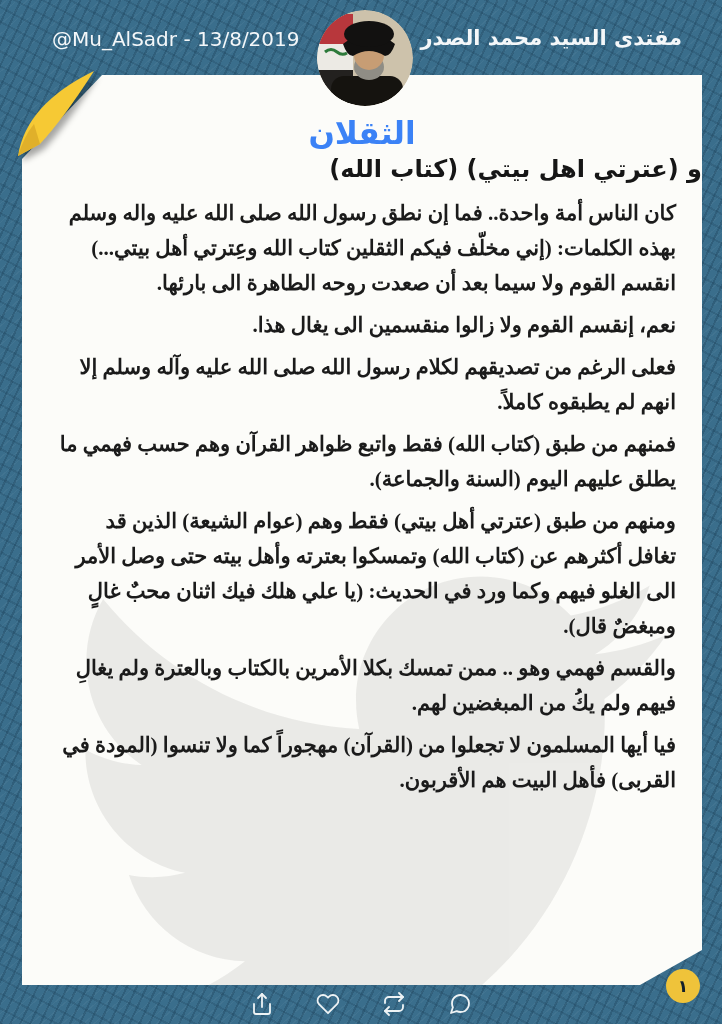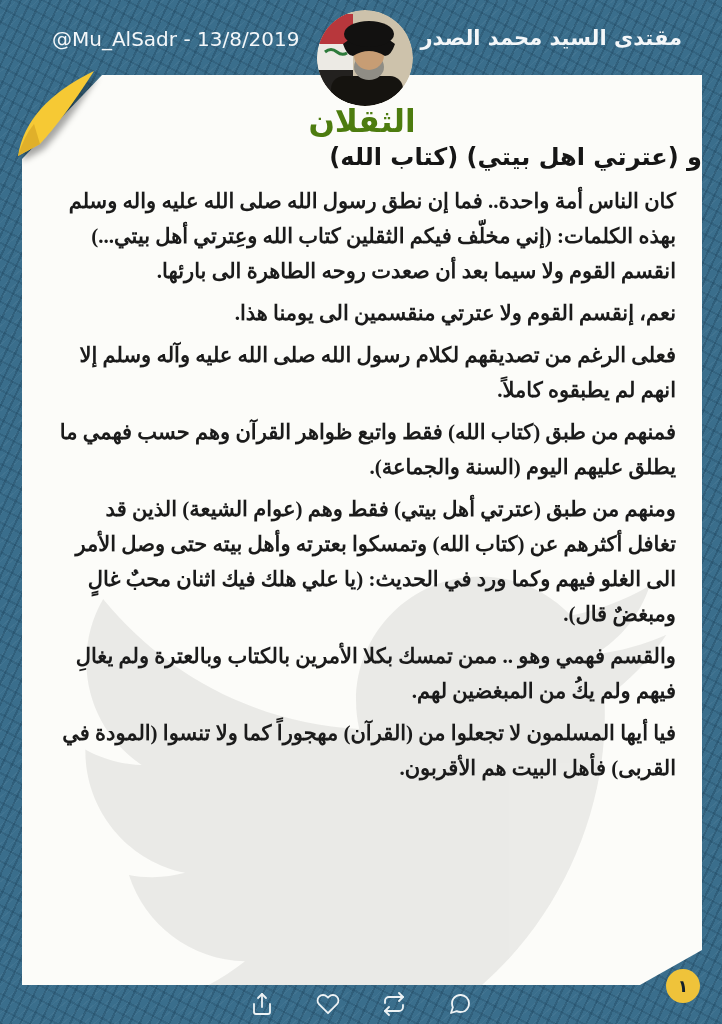--- a/index.html
+++ b/index.html
@@ -25,21 +25,21 @@
   }
 
   
   .paper {
     position:absolute; left:22px; top:75px; width:680px; height:910px;
     background:#fcfcf9;
     clip-path: polygon(80px 0, 100% 0, 100% 875px, 618px 100%, 0 100%, 0 84px);
   }
   .watermark { position:absolute; left:14px; top:428px; opacity:.85; pointer-events:none; }
 
-  .doc-title   { position:relative; text-align:center; margin-top:28px; font-size:31px; font-weight:bold; color:#4d7c0f; }
+  .doc-title   { position:relative; text-align:center; margin-top:40px; font-size:31px; font-weight:bold; color:#3b82f6; }
   .doc-subtitle{ position:relative; text-align:right; margin-top:4px;  font-size:24px; font-weight:bold; color:#161616; }
   .doc-body {
     position:relative; direction:rtl; text-align:right;
     padding:13px 26px 0 34px;
     font-size:21px; line-height:35px; font-weight:bold; color:#1b1b1b;font-family:Liberation Serif, serif;
   }
   .doc-body p { margin:0 0 7px 0; }
 
   
   .fold { position:absolute; left:14px; top:66px; filter:drop-shadow(4px 5px 3px rgba(0,0,0,.35)); }
@@ -74,21 +74,21 @@
 
     <svg class="watermark" width="640" height="640" viewBox="0 0 24 24">
       <path fill="#e8e8e5" d="M23.643 4.937c-.835.37-1.732.62-2.675.733.962-.576 1.7-1.49 2.048-2.578-.9.534-1.897.922-2.958 1.13-.85-.904-2.06-1.47-3.4-1.47-2.572 0-4.658 2.086-4.658 4.66 0 .364.042.718.12 1.06-3.873-.195-7.304-2.05-9.602-4.868-.4.69-.63 1.49-.63 2.342 0 1.616.823 3.043 2.072 3.878-.764-.025-1.482-.234-2.11-.583v.06c0 2.257 1.605 4.14 3.737 4.568-.392.106-.803.162-1.227.162-.3 0-.593-.028-.877-.082.593 1.85 2.313 3.198 4.352 3.234-1.595 1.25-3.604 1.995-5.786 1.995-.376 0-.747-.022-1.112-.065 2.062 1.323 4.51 2.093 7.14 2.093 8.57 0 13.255-7.098 13.255-13.254 0-.2-.005-.402-.014-.602.91-.658 1.7-1.477 2.323-2.41z"></path>
     </svg>
 
     <h1 class="doc-title">الثقلان</h1>
     <h2 class="doc-subtitle">(كتاب الله) و (عترتي اهل بيتي)</h2>
 
     <div class="doc-body">
       <p>كان الناس أمة واحدة.. فما إن نطق رسول الله صلى الله عليه واله وسلم بهذه الكلمات: (إني مخلّف فيكم الثقلين كتاب الله وعِترتي أهل بيتي...) انقسم القوم ولا سيما بعد أن صعدت روحه الطاهرة الى بارئها.</p>
-      <p>نعم، إنقسم القوم ولا عترتي منقسمين الى يومنا هذا.</p>
+      <p>نعم، إنقسم القوم ولا زالوا منقسمين الى يغال هذا.</p>
       <p>فعلى الرغم من تصديقهم لكلام رسول الله صلى الله عليه وآله وسلم إلا انهم لم يطبقوه كاملاً.</p>
       <p>فمنهم من طبق (كتاب الله) فقط واتبع ظواهر القرآن وهم حسب فهمي ما يطلق عليهم اليوم (السنة والجماعة).</p>
       <p>ومنهم من طبق (عترتي أهل بيتي) فقط وهم (عوام الشيعة) الذين قد تغافل أكثرهم عن (كتاب الله) وتمسكوا بعترته وأهل بيته حتى وصل الأمر الى الغلو فيهم وكما ورد في الحديث: (يا علي هلك فيك اثنان محبٌ غالٍ ومبغضٌ قال).</p>
       <p>والقسم فهمي وهو .. ممن تمسك بكلا الأمرين بالكتاب وبالعترة ولم يغالِ فيهم ولم يكُ من المبغضين لهم.</p>
       <p>فيا أيها المسلمون لا تجعلوا من (القرآن) مهجوراً كما ولا تنسوا (المودة في القربى) فأهل البيت هم الأقربون.</p>
     </div>
   </div>
 
   <svg class="fold" width="92" height="92" viewBox="0 0 92 92">
     <path fill="#f6c934" d="M4 90 Q12 38 80 5 Q50 52 26 78 Z"></path>

